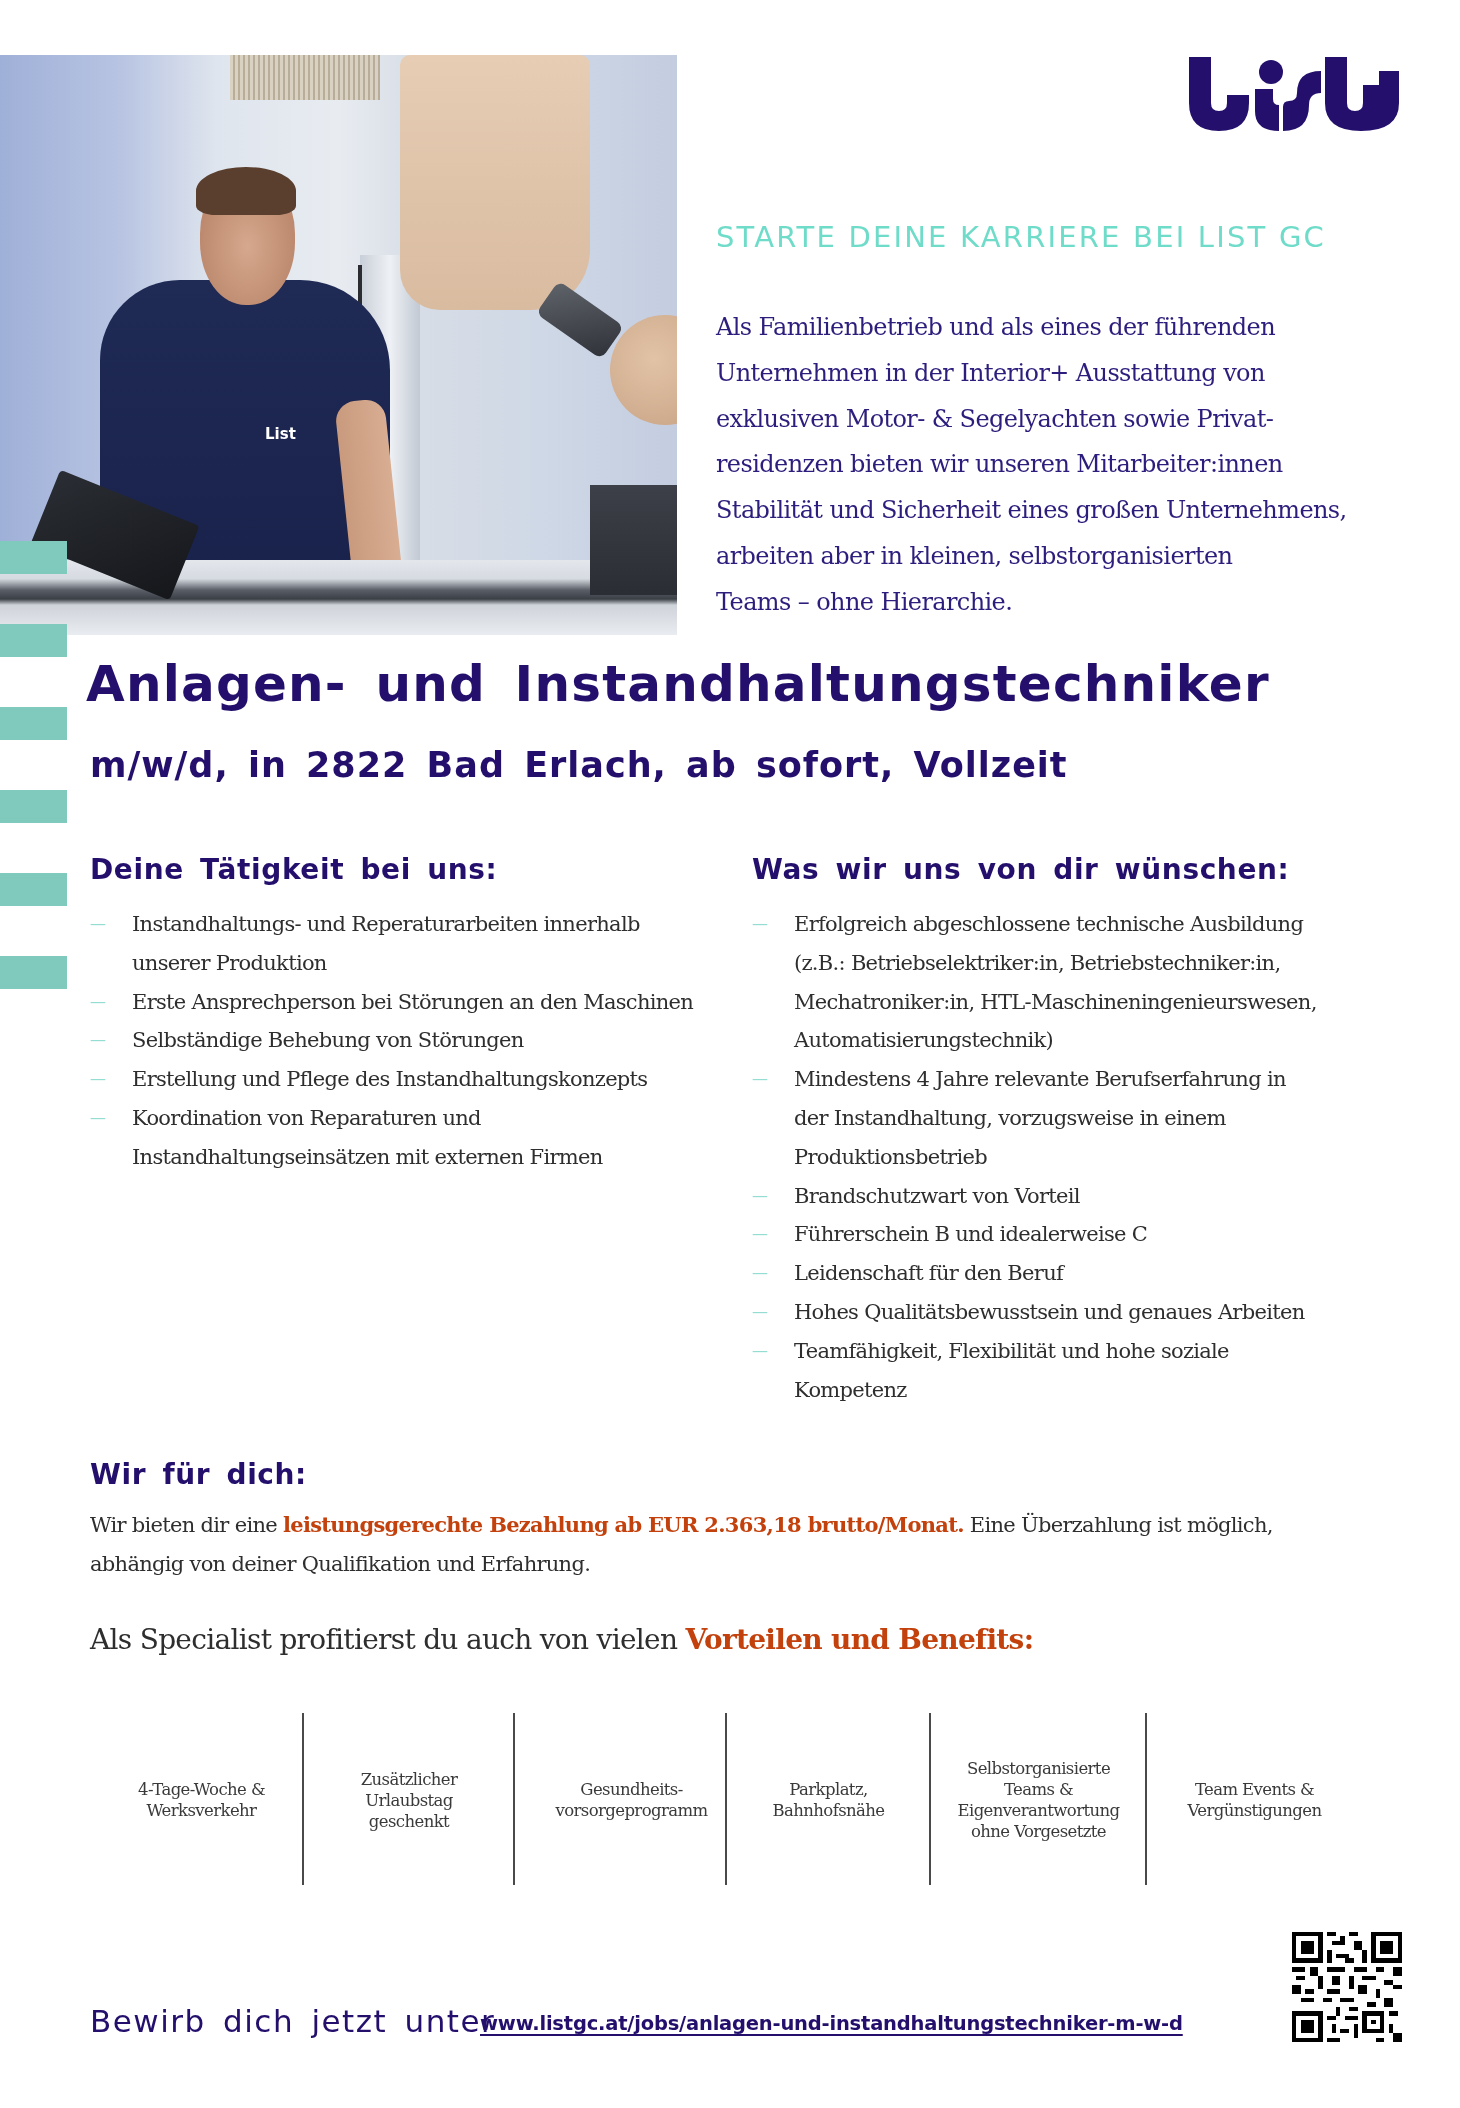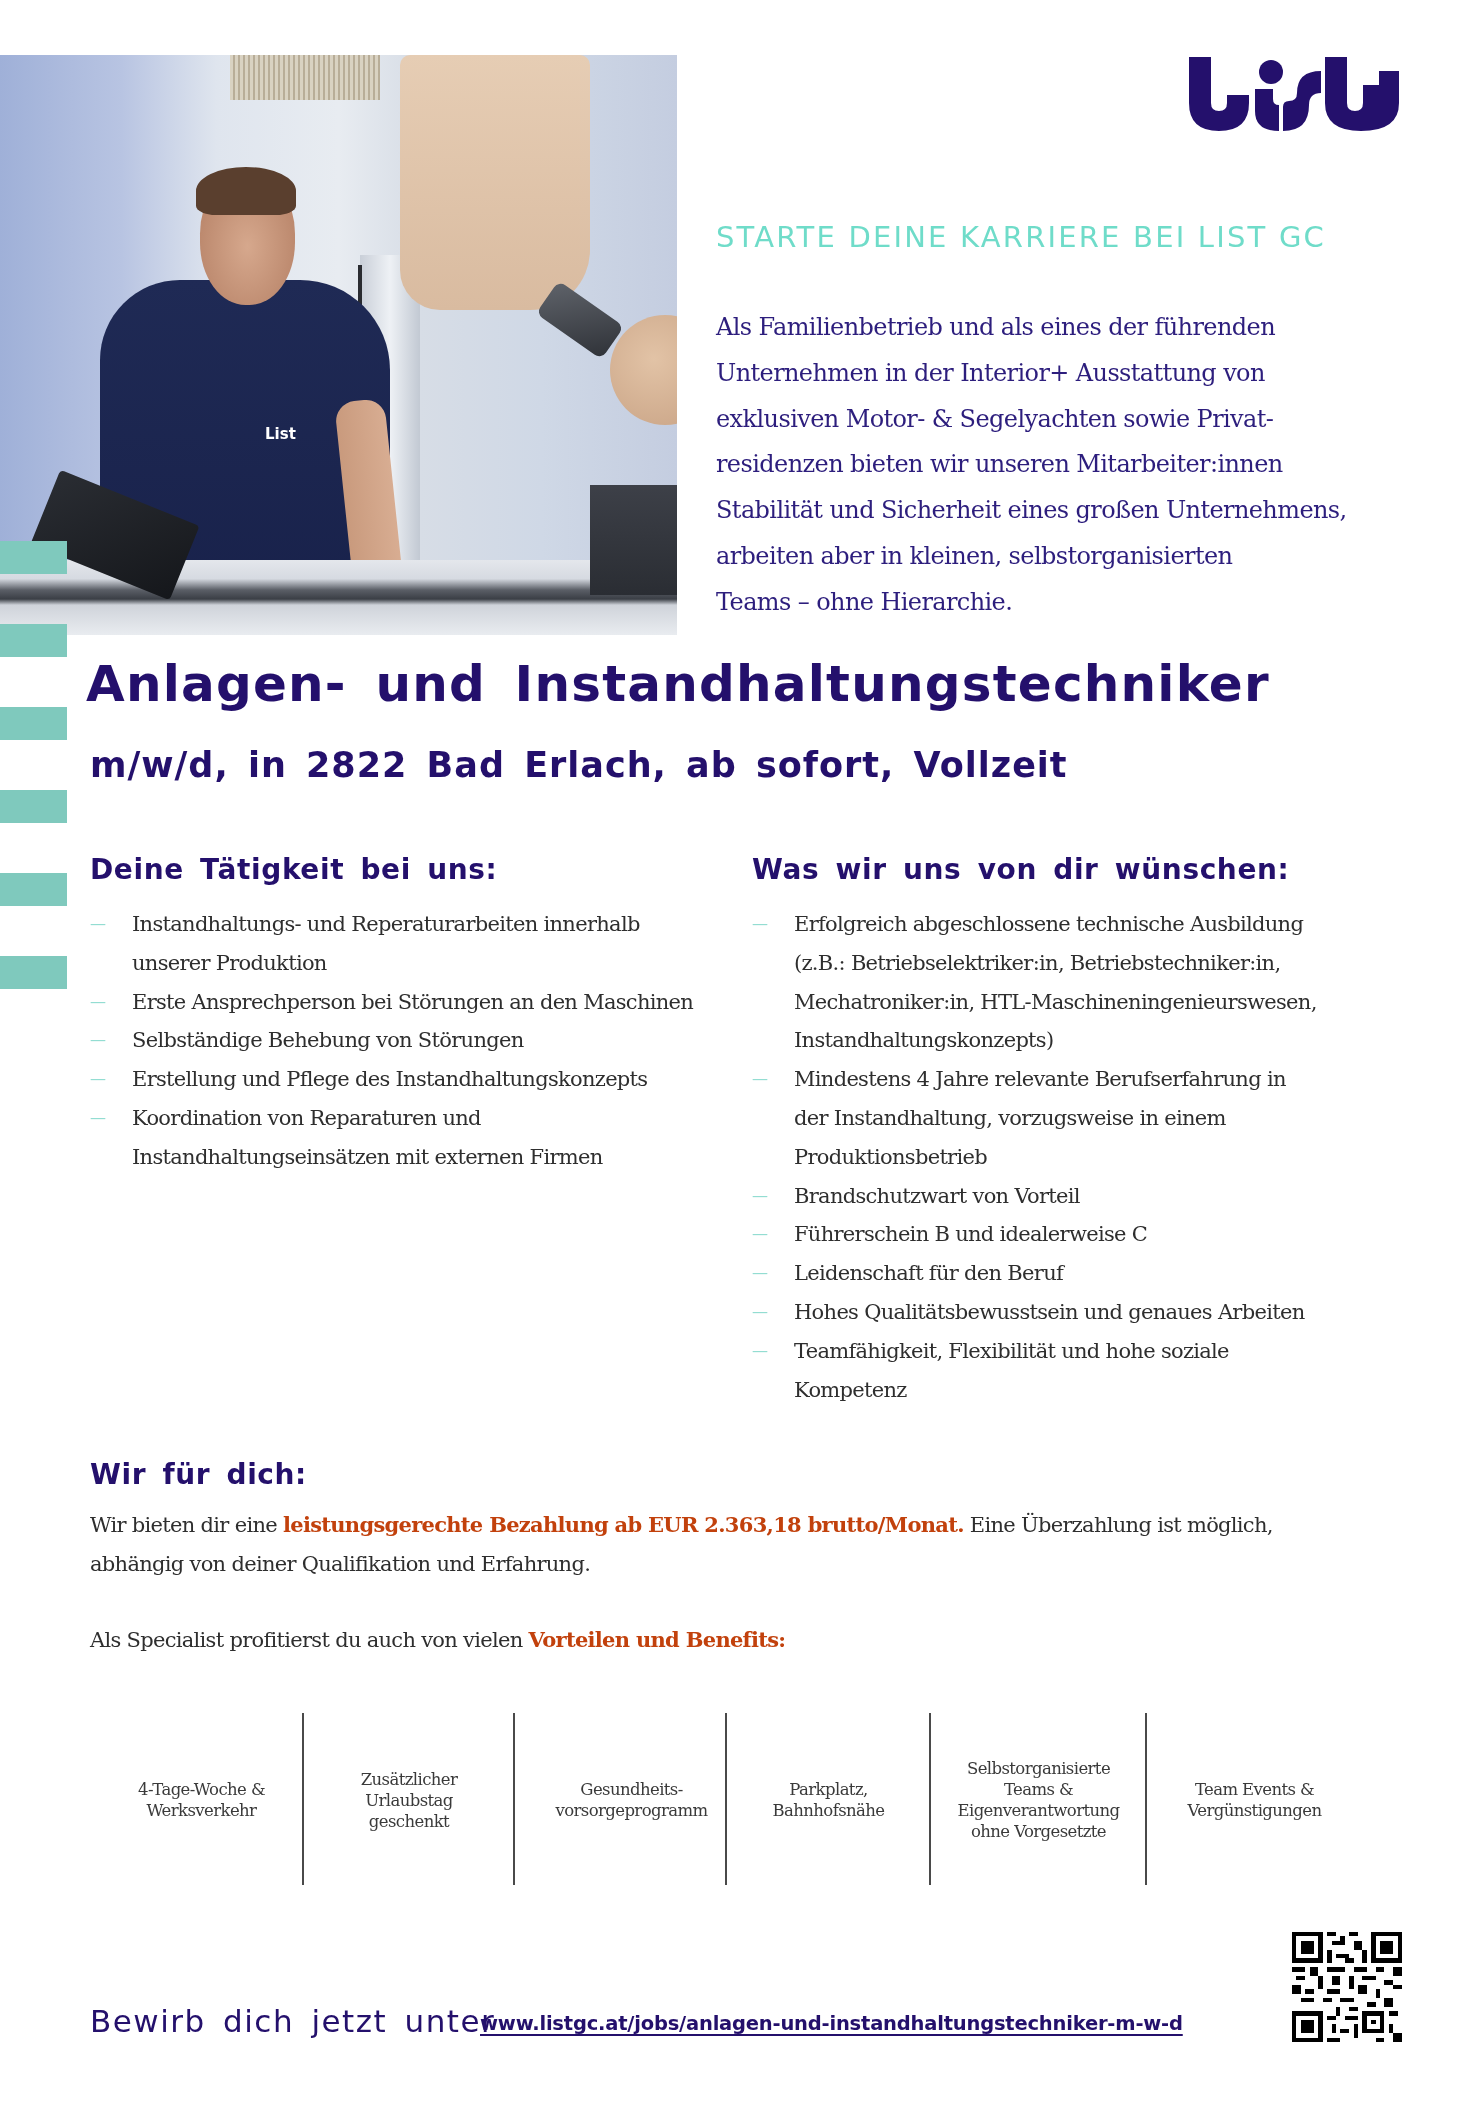--- a/index.html
+++ b/index.html
@@ -66,21 +66,21 @@
 
   .list { list-style: none; font-family: "DejaVu Serif", serif; font-size: 21px; line-height: 38.8px;
     color: #2e2e2e; letter-spacing: -0.7px; }
   .list li { position: relative; padding-left: 42px; }
   .list li .dash { position: absolute; left: 0; top: 0; color: #8fdcd0; font-size: 16px; }
   .list li .line { display:block; white-space: nowrap; }
 
   .wfd-text { left: 90px; top: 1505px; width: 1250px; font-size: 21px; line-height: 39px;
     color: #2e2e2e; letter-spacing: -0.7px; }
   .wfd-text b, .benefits-intro b { color: #c2410c; }
-  .benefits-intro { left: 90px; top: 1620px; font-size: 21px; line-height: 39px; color: #2e2e2e;
+  .benefits-intro { left: 90px; top: 1620px; font-size: 28px; line-height: 39px; color: #2e2e2e;
     letter-spacing: -0.7px; white-space: nowrap; }
 
   .benefit { top: 1715px; height: 170px; display: flex; align-items: center; justify-content: center;
     text-align: center; font-family: "DejaVu Serif", serif; font-size: 16.5px; line-height: 21px;
     color: #3a3a3a; letter-spacing: -0.6px; }
   .sep { top: 1713px; width: 2px; height: 172px; background: #4a4a4a; }
 
   .apply { left: 90px; top: 2003px; font-family: "DejaVu Sans", sans-serif; font-size: 31px;
     color: #24106c; letter-spacing: 1.5px; word-spacing: 6px; white-space: nowrap; }
   .apply-link { left: 480px; top: 2012px; font-family: "DejaVu Sans", sans-serif; font-weight: bold;
@@ -171,21 +171,21 @@
     </li>
 </ul>
 
 <h2 class="abs sec-head" style="left:752px; top:853px;">Was wir uns von dir wünschen:</h2>
 <ul class="abs list" style="left:752px; top:905px; width:660px;">
   <li>
       <span class="dash">—</span>
     <span class="line">Erfolgreich abgeschlossene technische Ausbildung</span>
     <span class="line">(z.B.: Betriebselektriker:in, Betriebstechniker:in,</span>
     <span class="line">Mechatroniker:in, HTL-Maschineningenieurswesen,</span>
-    <span class="line">Instandhaltungskonzepts)</span>
+    <span class="line">Automatisierungstechnik)</span>
     </li>
   <li>
       <span class="dash">—</span>
     <span class="line">Mindestens 4 Jahre relevante Berufserfahrung in</span>
     <span class="line">der Instandhaltung, vorzugsweise in einem</span>
     <span class="line">Produktionsbetrieb</span>
     </li>
   <li>
       <span class="dash">—</span>
     <span class="line">Brandschutzwart von Vorteil</span>

